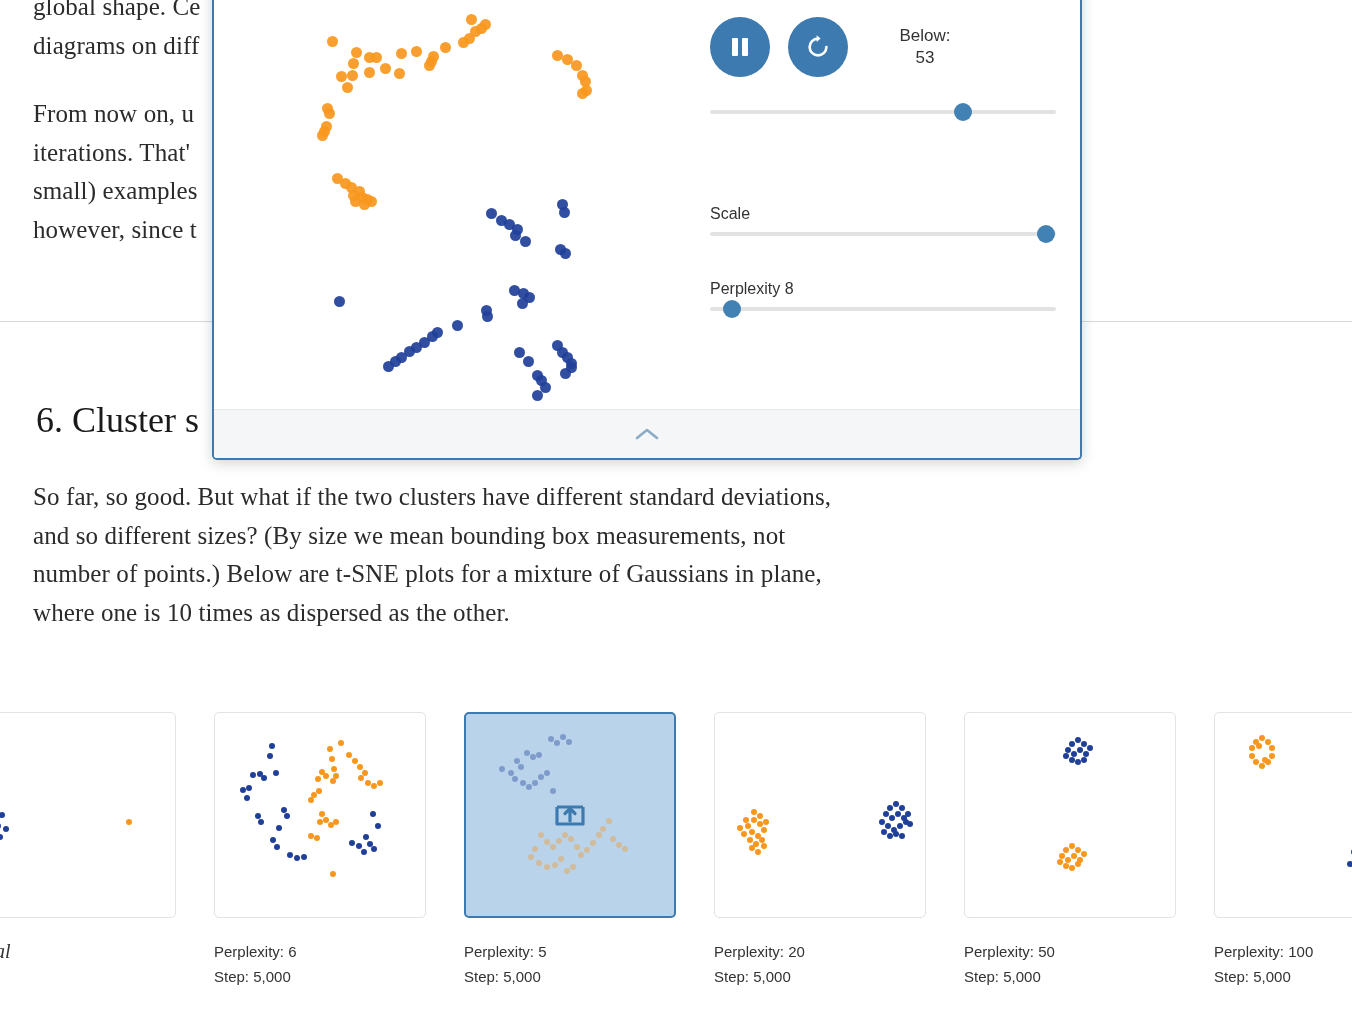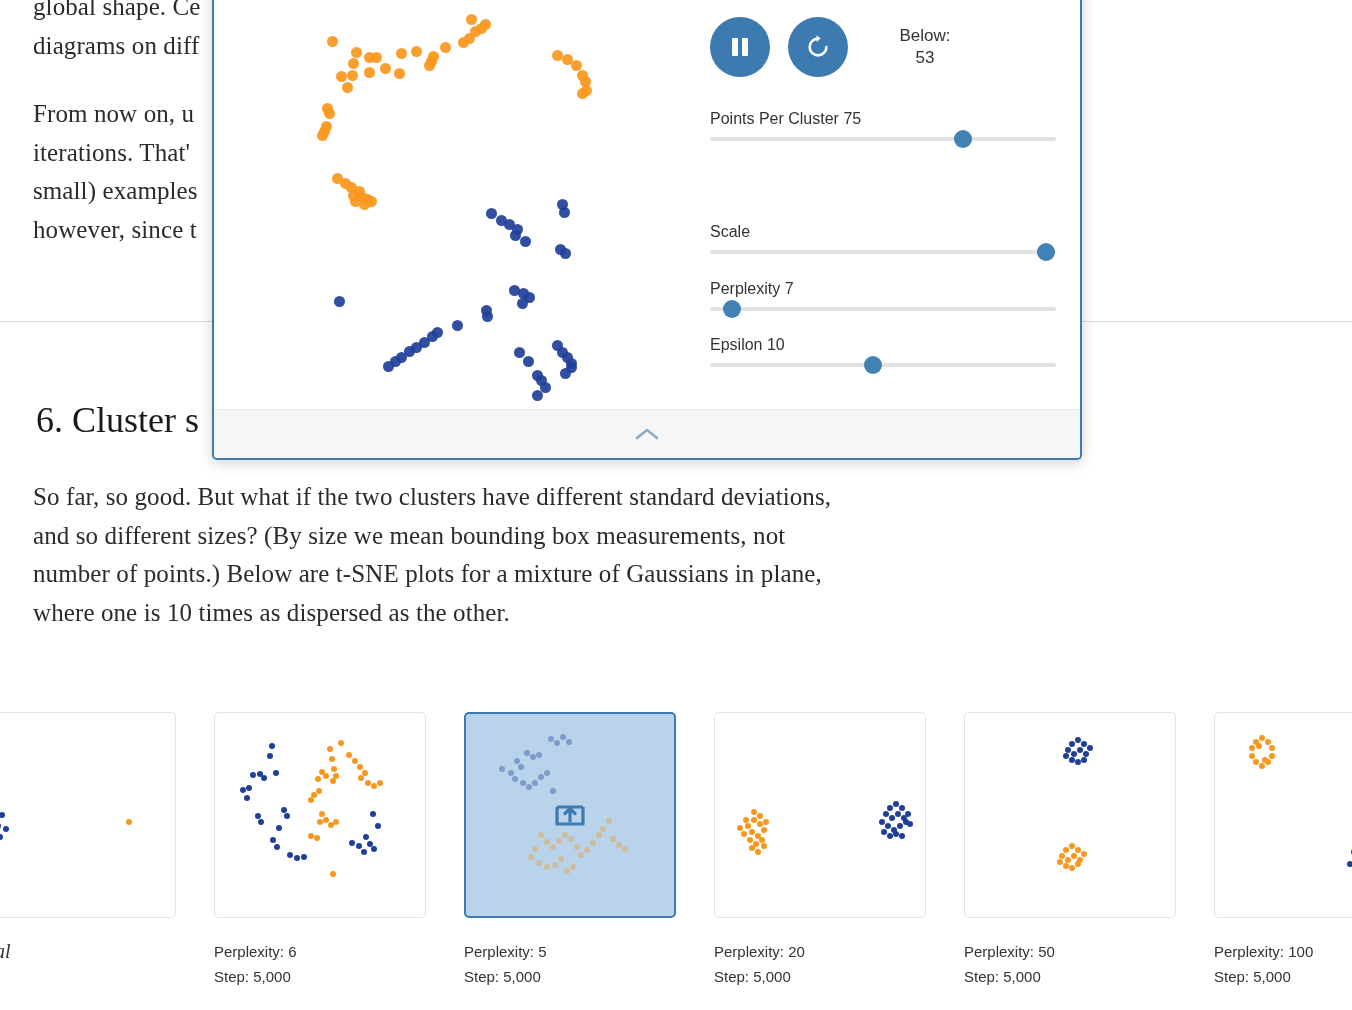--- a/index.html
+++ b/index.html
@@ -99,21 +99,21 @@
     position:relative;height:4px;background:#e2e2e2;border-radius:2px;
     width:346px;
   }
   .slider-thumb{
     position:absolute;top:-7px;width:18px;height:18px;border-radius:50%;
     background:#4281b4;margin-left:-9px;cursor:pointer;
   }
 
   #sg-0{top:320px;}
   #sg-1{top:377px;}
-  #sg-2{top:433px;}
+  #sg-2{top:415px;}
   #sg-3{top:490px;}
   #sg-4{top:546px;}
 
   
   .panel-footer{
     position:absolute;left:0;bottom:0;width:100%;height:48px;
     background:#f4f6f8;border-top:1px solid #e6e9ec;
     display:flex;align-items:center;justify-content:center;
     cursor:pointer;
   }
@@ -270,47 +270,40 @@
             <path d="M11.6 1.2 L15.6 4.6 L11.6 8.0 Z" fill="#ffffff"></path>
           </svg>
         </button>
         <div class="step-readout">
           <span class="step-label">Below:</span>
           <span class="step-value">53</span>
         </div>
       </div>
 
       <div class="slider-group" id="sg-0">
-        <span class="slider-label">Points Per Cluster 75</span>
         <div class="slider-track">
           <div class="slider-thumb" style="left: 73%;"></div>
         </div>
       </div>
 
 
       <div class="slider-group" id="sg-2">
         <span class="slider-label">Scale</span>
         <div class="slider-track">
           <div class="slider-thumb" style="left: 97%;"></div>
         </div>
       </div>
 
       <div class="slider-group" id="sg-3">
-        <span class="slider-label">Perplexity 7</span>
+        <span class="slider-label">Perplexity 8</span>
         <div class="slider-track">
           <div class="slider-thumb" style="left: 6.5%;"></div>
         </div>
       </div>
 
-      <div class="slider-group" id="sg-4">
-        <span class="slider-label">Epsilon 10</span>
-        <div class="slider-track">
-          <div class="slider-thumb" style="left: 47%;"></div>
-        </div>
-      </div>
 
     </div>
   </div>
 
   <div class="panel-footer">
     <svg width="26" height="15" viewBox="0 0 26 15">
       <path d="M3 11 L13 3 L23 11" fill="none" stroke="#8cacc6" stroke-width="2.6" stroke-linecap="round" stroke-linejoin="round"></path>
     </svg>
   </div>
 </div>

